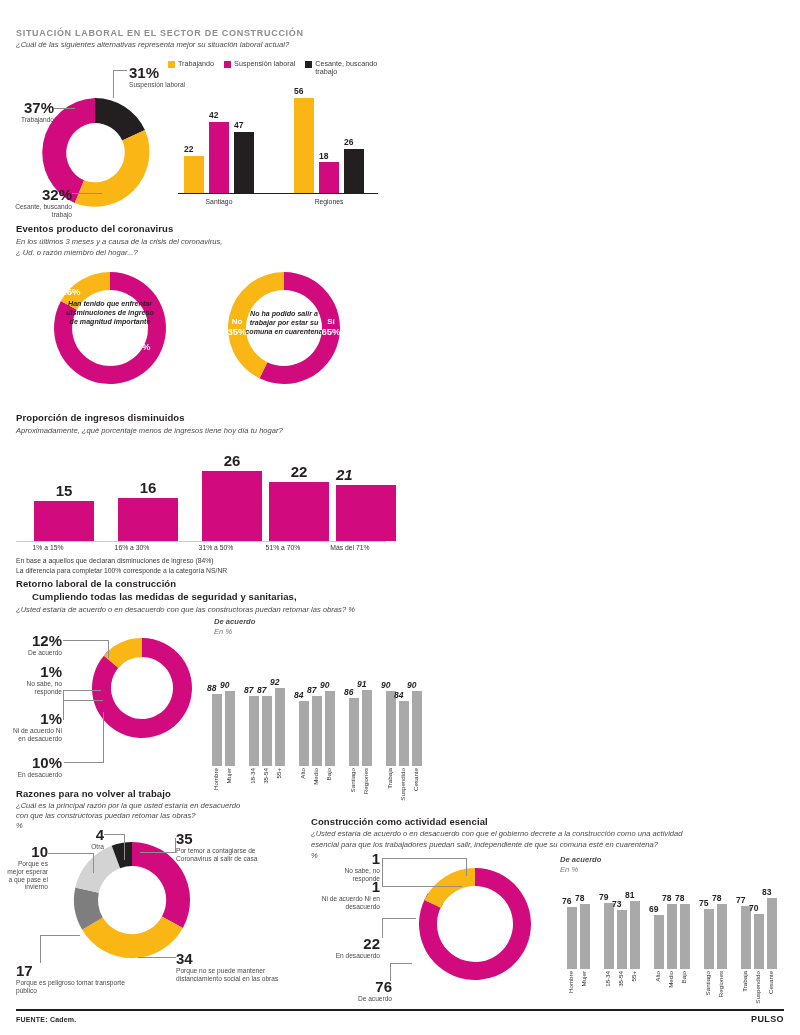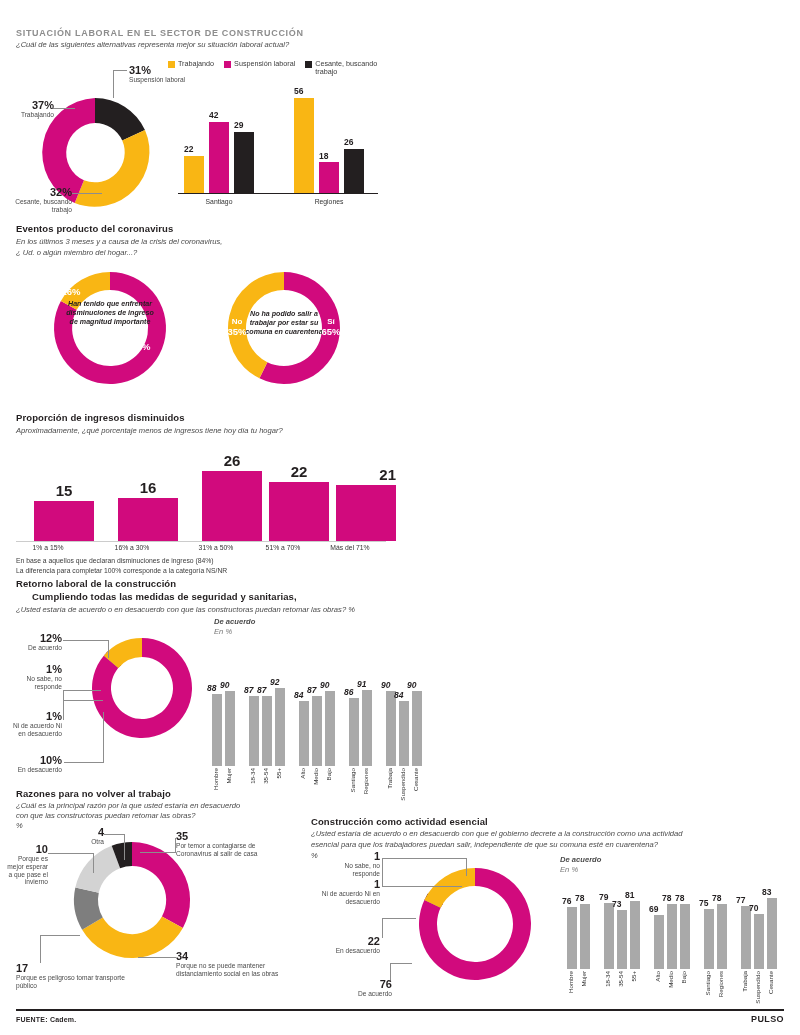--- a/index.html
+++ b/index.html
@@ -10,21 +10,21 @@
   }
   .abs{position:absolute;}
   .sec-title{
     font-size:9.5px;font-weight:bold;color:#231f20;letter-spacing:.1px;white-space:nowrap;
   }
   .sec-title.caps{color:#8d8d8d;letter-spacing:.7px;font-size:9px;}
   .sec-sub{
     font-size:7.6px;font-style:italic;color:#4a4a4a;line-height:1.28;
   }
   .lbl{font-size:6.6px;color:#4a4a4a;line-height:1.18;}
-  .bigval{font-size:11px;font-weight:bold;color:#231f20;}
+  .bigval{font-size:15px;font-weight:bold;color:#231f20;}
   .barval{font-size:8.5px;font-weight:bold;color:#231f20;text-align:left;}
   .axlbl{font-size:6.8px;color:#333;text-align:center;}
   .vert{
     writing-mode:vertical-rl;transform:rotate(180deg);
     font-size:6.2px;color:#333;white-space:nowrap;letter-spacing:0px;
   }
   .note{font-size:6.8px;color:#3b3b3b;line-height:1.45;}
   .leg-item{display:flex;align-items:flex-start;gap:3px;}
   .leg-sw{width:7px;height:7px;flex:0 0 7px;margin-top:1px;}
   .leg-tx{font-size:7.2px;color:#3b3b3b;line-height:1.18;}
@@ -100,33 +100,33 @@
     <div class="bar" style="left:6px;width:20px;height:37.4px;background:#F9B614;"></div>
     <div class="bar" style="left:31px;width:20px;height:71.4px;background:#D10A7D;"></div>
     <div class="bar" style="left:56px;width:20px;height:61.2px;background:#231f20;"></div>
 
     <div class="bar" style="left:116px;width:20px;height:95.2px;background:#F9B614;"></div>
     <div class="bar" style="left:141px;width:20px;height:30.6px;background:#D10A7D;"></div>
     <div class="bar" style="left:166px;width:20px;height:44.2px;background:#231f20;"></div>
 
     <div class="barval abs" style="left:6px;width:20px;bottom:39px;">22</div>
     <div class="barval abs" style="left:31px;width:20px;bottom:73px;">42</div>
-    <div class="barval abs" style="left:56px;width:20px;bottom:63px;">29</div>
+    <div class="barval abs" style="left:56px;width:20px;bottom:63px;">47</div>
     <div class="barval abs" style="left:116px;width:20px;bottom:97px;">56</div>
     <div class="barval abs" style="left:141px;width:20px;bottom:32px;">18</div>
     <div class="barval abs" style="left:166px;width:20px;bottom:46px;">26</div>
   </div>
   <div class="abs" style="left:0;bottom:13px;width:200px;height:1px;background:#231f20;"></div>
   <div class="abs axlbl" style="left:6px;width:70px;bottom:2px;">Santiago</div>
   <div class="abs axlbl" style="left:116px;width:70px;bottom:2px;">Regiones</div>
 </div>
 
 <div class="abs sec-title" style="left:16px;top:223px;">Eventos producto del coronavirus</div>
 <div class="abs sec-sub" style="left:16px;top:237px;">En los últimos 3 meses y a causa de la crisis del coronavirus,</div>
-<div class="abs sec-sub" style="left:16px;top:248px;">¿ Ud. o algún miembro del hogar...?</div>
+<div class="abs sec-sub" style="left:16px;top:248px;">¿ Ud. o razón miembro del hogar...?</div>
 
 <div class="abs" style="left:48px;top:266px;">
   <svg width="124" height="124" viewBox="0 0 124 124">
     <g transform="translate(62,62)">
 
       <path d="M 0 -56 A 56 56 0 1 1 -49.10 -26.92 L -33.24 -18.22 A 38 38 0 1 0 0 -38 Z" fill="#D10A7D"></path>
 
       <path d="M -49.10 -26.92 A 56 56 0 0 1 0 -56 L 0 -38 A 38 38 0 0 0 -33.24 -18.22 Z" fill="#F9B614"></path>
     </g>
   </svg>
@@ -164,21 +164,21 @@
   <div class="bar" style="left:18px;width:60px;height:40px;background:#D10A7D;"></div>
   <div class="bar" style="left:102px;width:60px;height:43px;background:#D10A7D;"></div>
   <div class="bar" style="left:186px;width:60px;height:70px;background:#D10A7D;"></div>
   <div class="bar" style="left:253px;width:60px;height:59px;background:#D10A7D;"></div>
   <div class="bar" style="left:320px;width:60px;height:56px;background:#D10A7D;"></div>
 
   <div class="abs" style="left:18px;width:60px;bottom:42px;text-align:center;font-size:15px;font-weight:bold;">15</div>
   <div class="abs" style="left:102px;width:60px;bottom:45px;text-align:center;font-size:15px;font-weight:bold;">16</div>
   <div class="abs" style="left:186px;width:60px;bottom:72px;text-align:center;font-size:15px;font-weight:bold;">26</div>
   <div class="abs" style="left:253px;width:60px;bottom:61px;text-align:center;font-size:15px;font-weight:bold;">22</div>
-  <div class="abs" style="left:320px;width:60px;bottom:58px;text-align:right;font-size:15px;font-weight:bold;">21</div>
+  <div class="abs" style="left:320px;width:60px;bottom:58px;text-align:left;font-size:15px;font-weight:bold;font-style:italic;">21</div>
 </div>
 <div class="abs" style="left:16px;top:541px;width:370px;height:1px;background:#cccccc;"></div>
 <div class="abs axlbl" style="left:18px;top:544px;width:60px;">1% a 15%</div>
 <div class="abs axlbl" style="left:102px;top:544px;width:60px;">16% a 30%</div>
 <div class="abs axlbl" style="left:186px;top:544px;width:60px;">31% a 50%</div>
 <div class="abs axlbl" style="left:253px;top:544px;width:60px;">51% a 70%</div>
 <div class="abs axlbl" style="left:320px;top:544px;width:60px;">Más del 71%</div>
 
 <div class="abs note" style="left:16px;top:556px;">En base a aquellos que declaran disminuciones de ingreso (84%)</div>
 <div class="abs note" style="left:16px;top:566px;">La diferencia para completar 100% corresponde a la categoría NS/NR</div>

